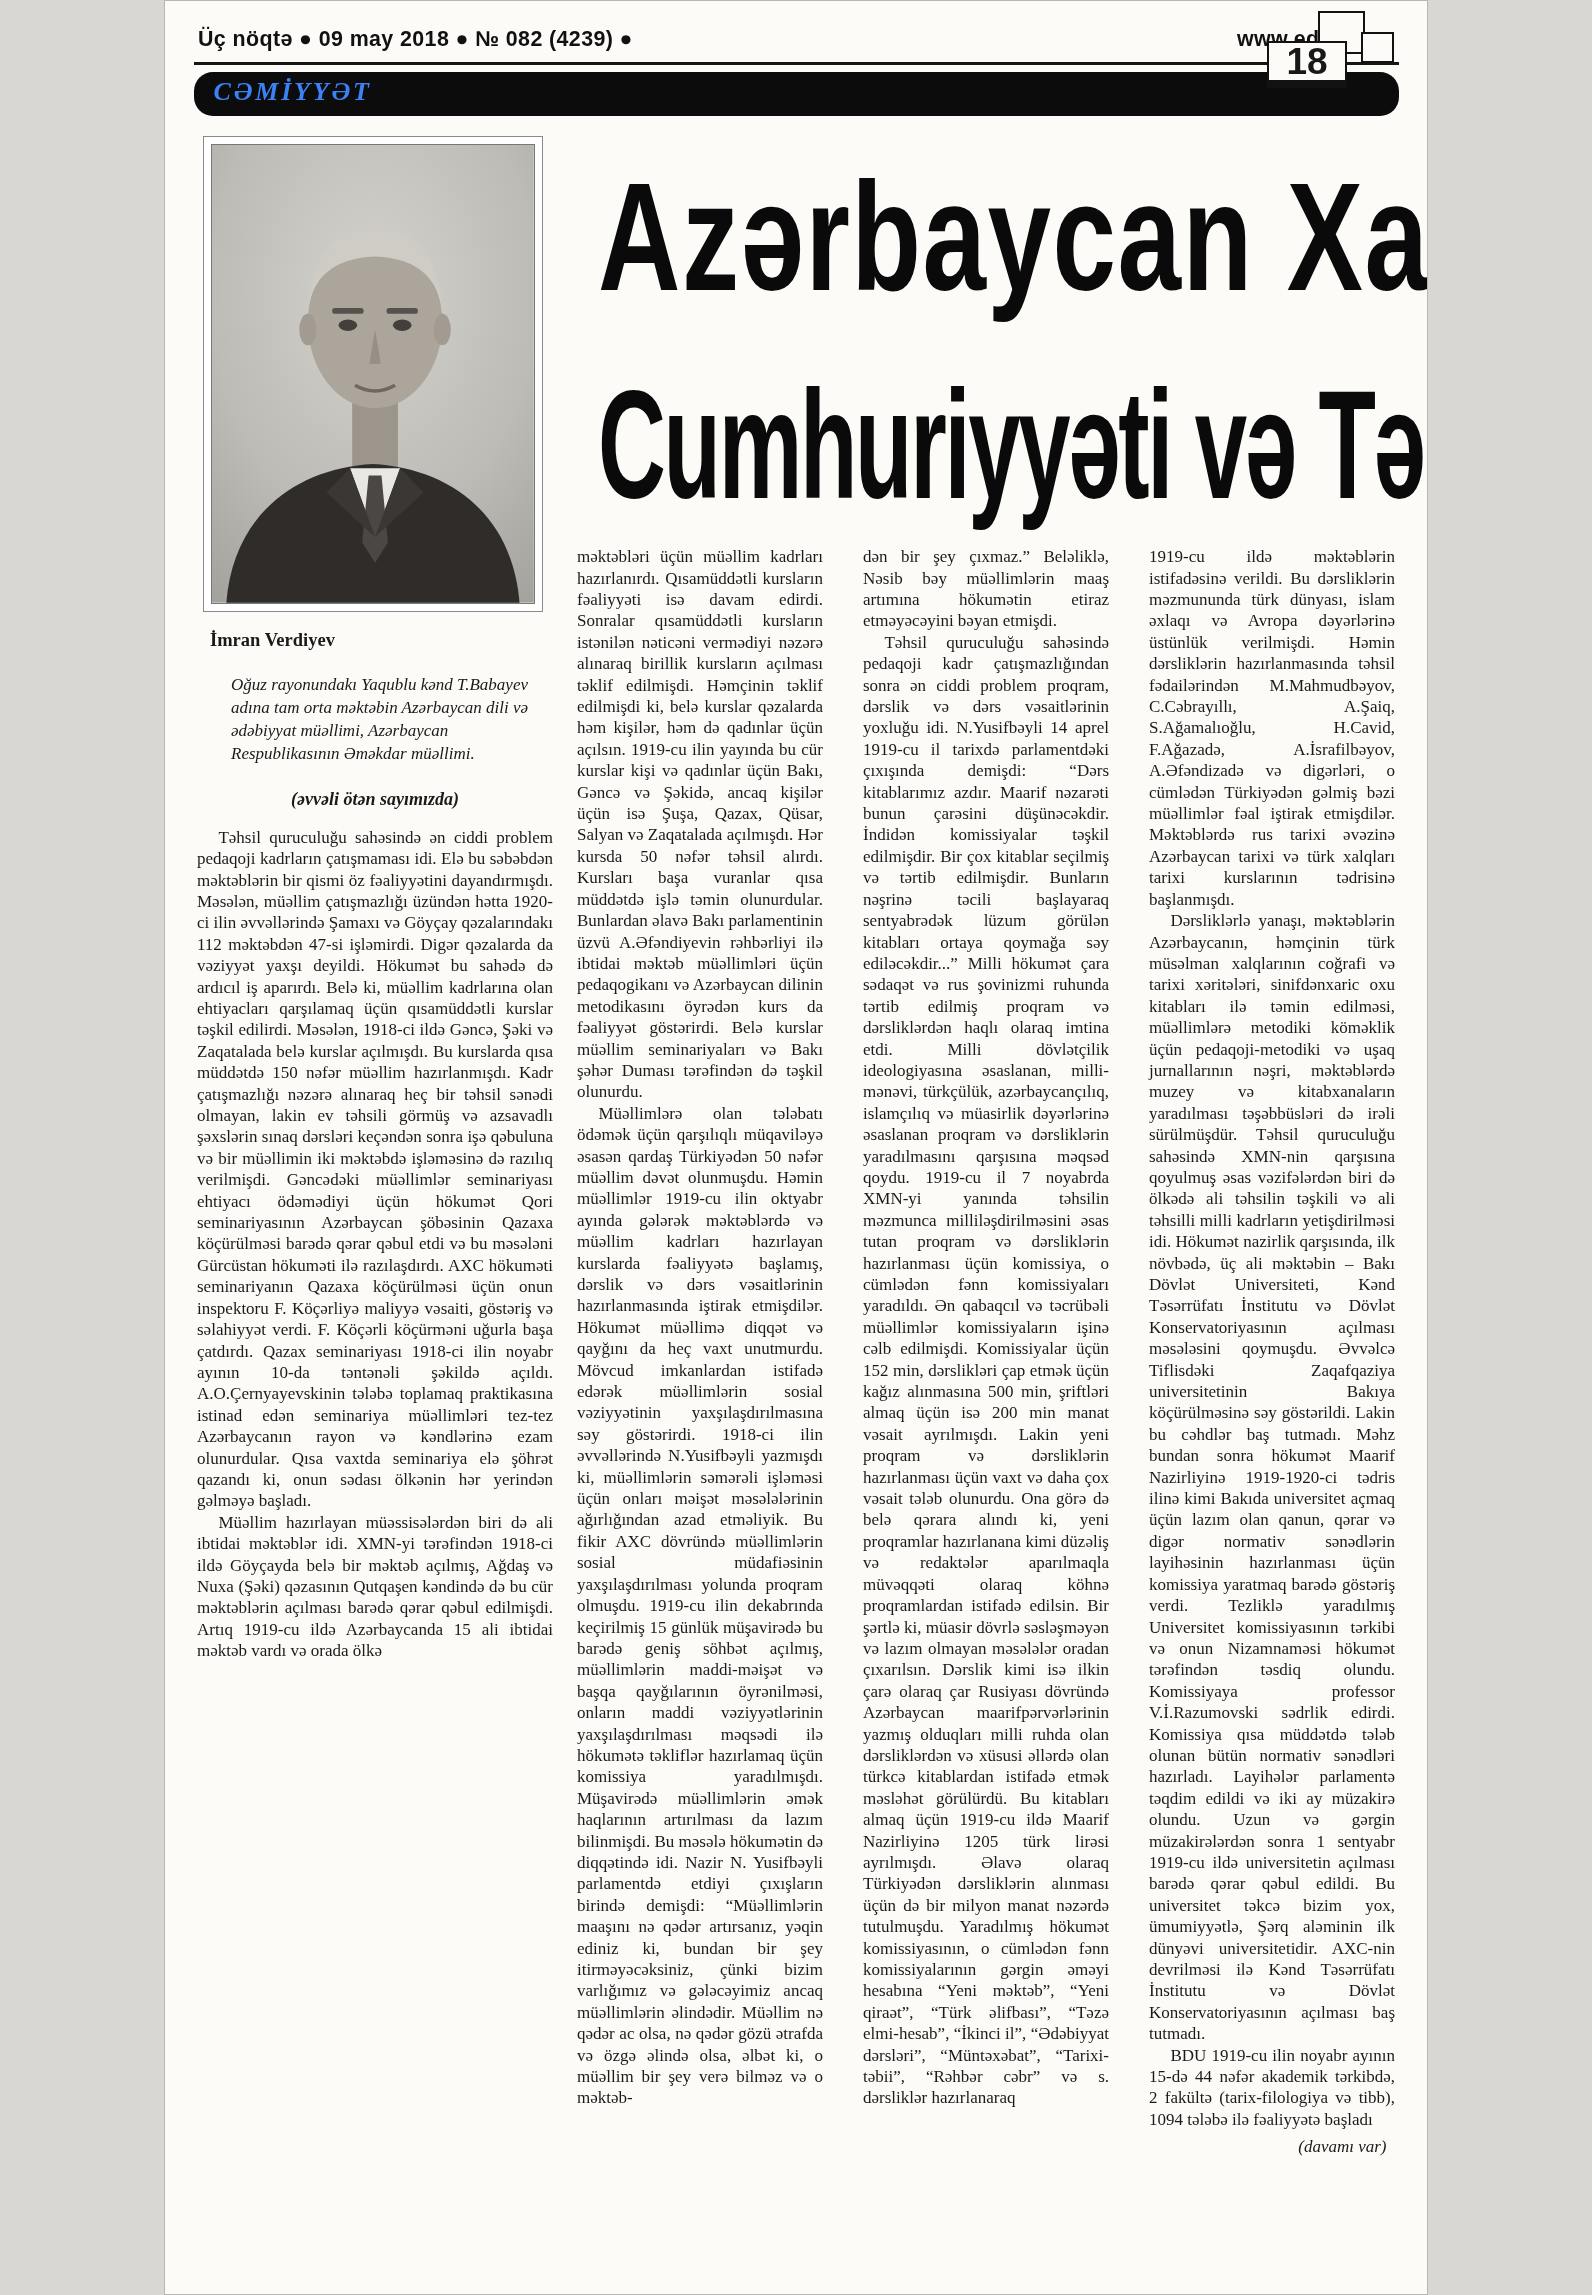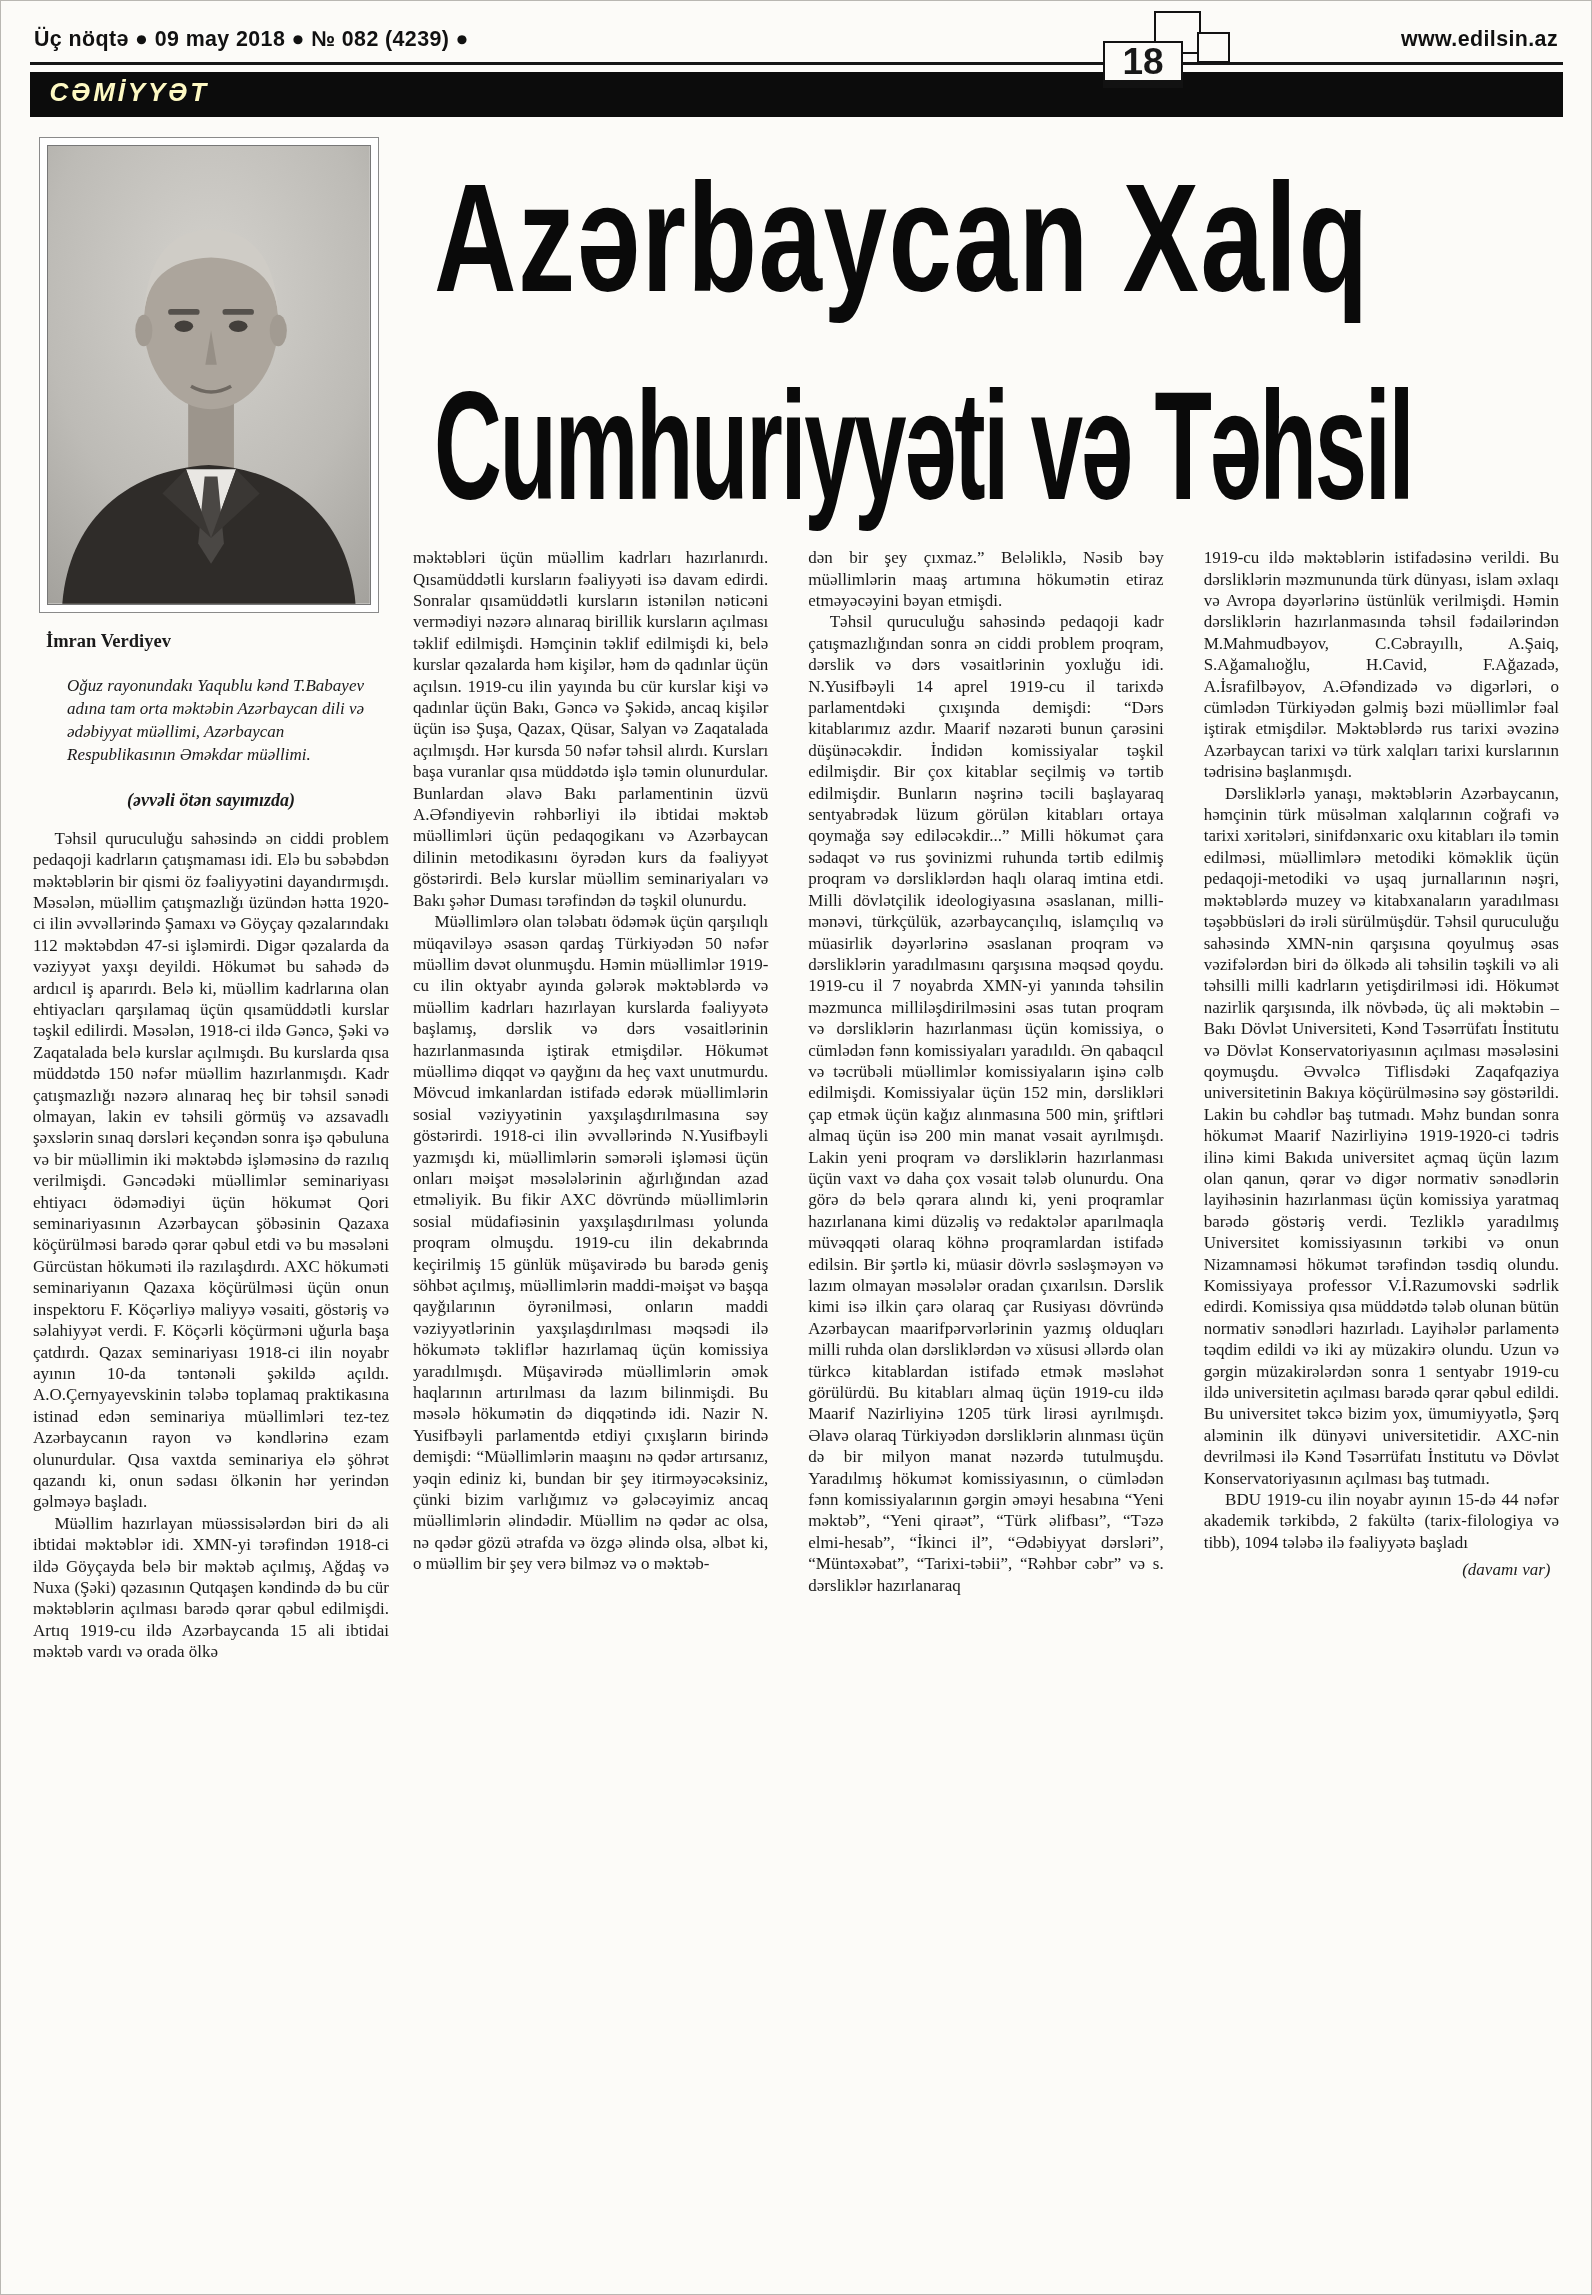--- a/index.html
+++ b/index.html
@@ -1,20 +1,20 @@
 <!DOCTYPE html>
 <html lang="az" style="font-size:11.4px"><head>
 <meta charset="utf-8">
 <style>
   * { box-sizing: border-box; }
   html,body { margin:0; padding:0; }
   body { background:#d8d7d3; font-family:"Liberation Serif", serif; }
 
   .page {
-    width:1592px; height:2295px; margin:0 auto; position:relative;
+    width:1264px; height:2295px; margin:0 auto; position:relative;
     background:#fcfbf8; border:1.4px solid #b9b7b2; overflow:hidden;
     color:#181818;
   }
 
   
   .masthead { display:flex; justify-content:space-between; align-items:flex-end;
               padding:26px 33px 10px 33px; }
   .masthead-left, .masthead-right {
     font-family:"Liberation Sans", sans-serif; font-weight:bold;
     font-size:21.4px; color:#111; letter-spacing:0.4px;
@@ -27,23 +27,23 @@
              border:2.8px solid #121212; background:#fcfbf8; }
   .pn-sq-b { position:absolute; left:94px; top:21.4px; width:33px; height:31px;
              border:2.8px solid #121212; background:#fcfbf8; }
   .pn-box  { position:absolute; left:0; top:30px; width:80px; height:47px;
              border:2.8px solid #121212; border-bottom-width:8.5px; background:#fcfbf8;
              display:flex; align-items:center; justify-content:center;
              font-family:"Liberation Sans", sans-serif; font-weight:bold; font-size:37px; }
 
   
   .section-bar {
-    margin:7.1px 28.5px 0 28.5px; background:#0c0c0c; color:#fef9c3;
-    font-family:Liberation Sans, sans-serif; font-style:italic; font-weight:bold;
-    font-size:26px; letter-spacing:2.8px; padding:5px 0 9.3px 20px;
+    margin:7.1px 28.5px 0 28.5px; background:#0c0c0c; color:#3b82f6;
+    font-family:Liberation Serif, serif; font-style:italic; font-weight:bold;
+    font-size:26px; letter-spacing:2.8px; padding:5px 0 9.3px 20px;border-radius:19px;
   }
 
   
   .content {
     display:flex; gap:24px; padding:17px 32px 0 32px;
     font-size:17px; line-height:1.26; text-align:justify; color:#1a1a1a;
   }
   .col-1 { flex:0 0 356px; min-width:0; }
   .right-area { flex:1 1 0; min-width:0; }
   .cols-right { display:flex; gap:40px; }

